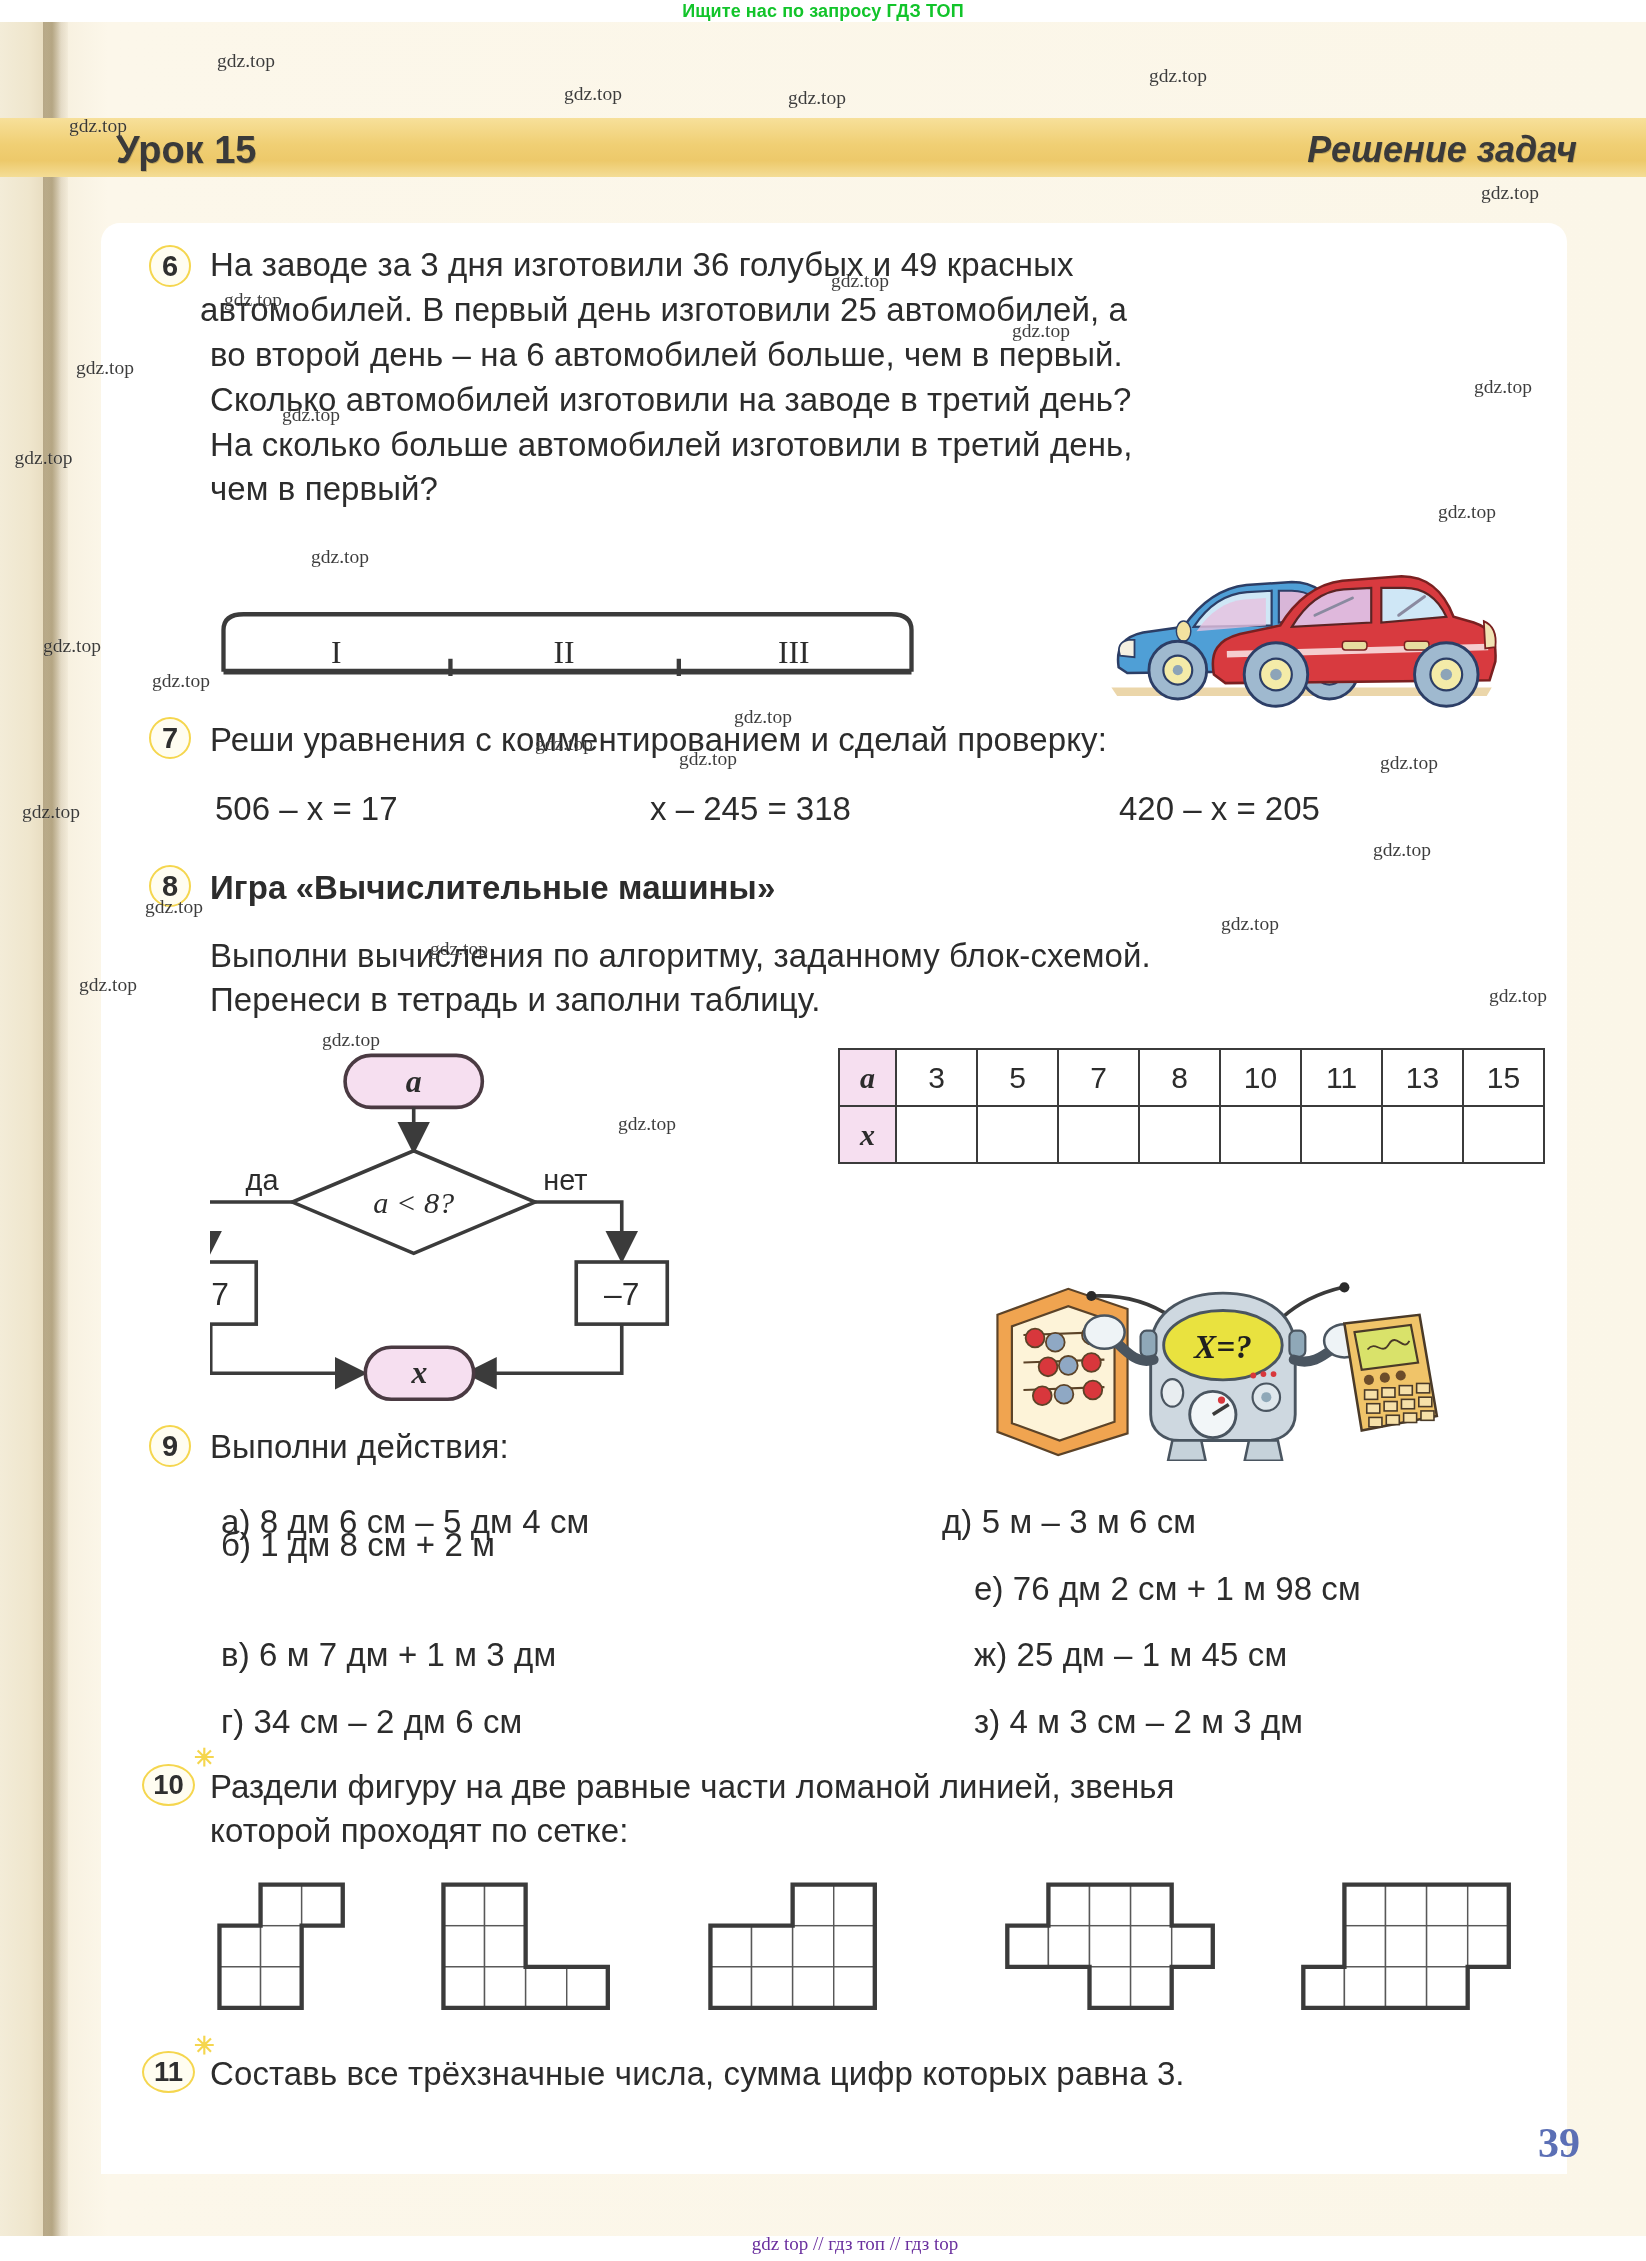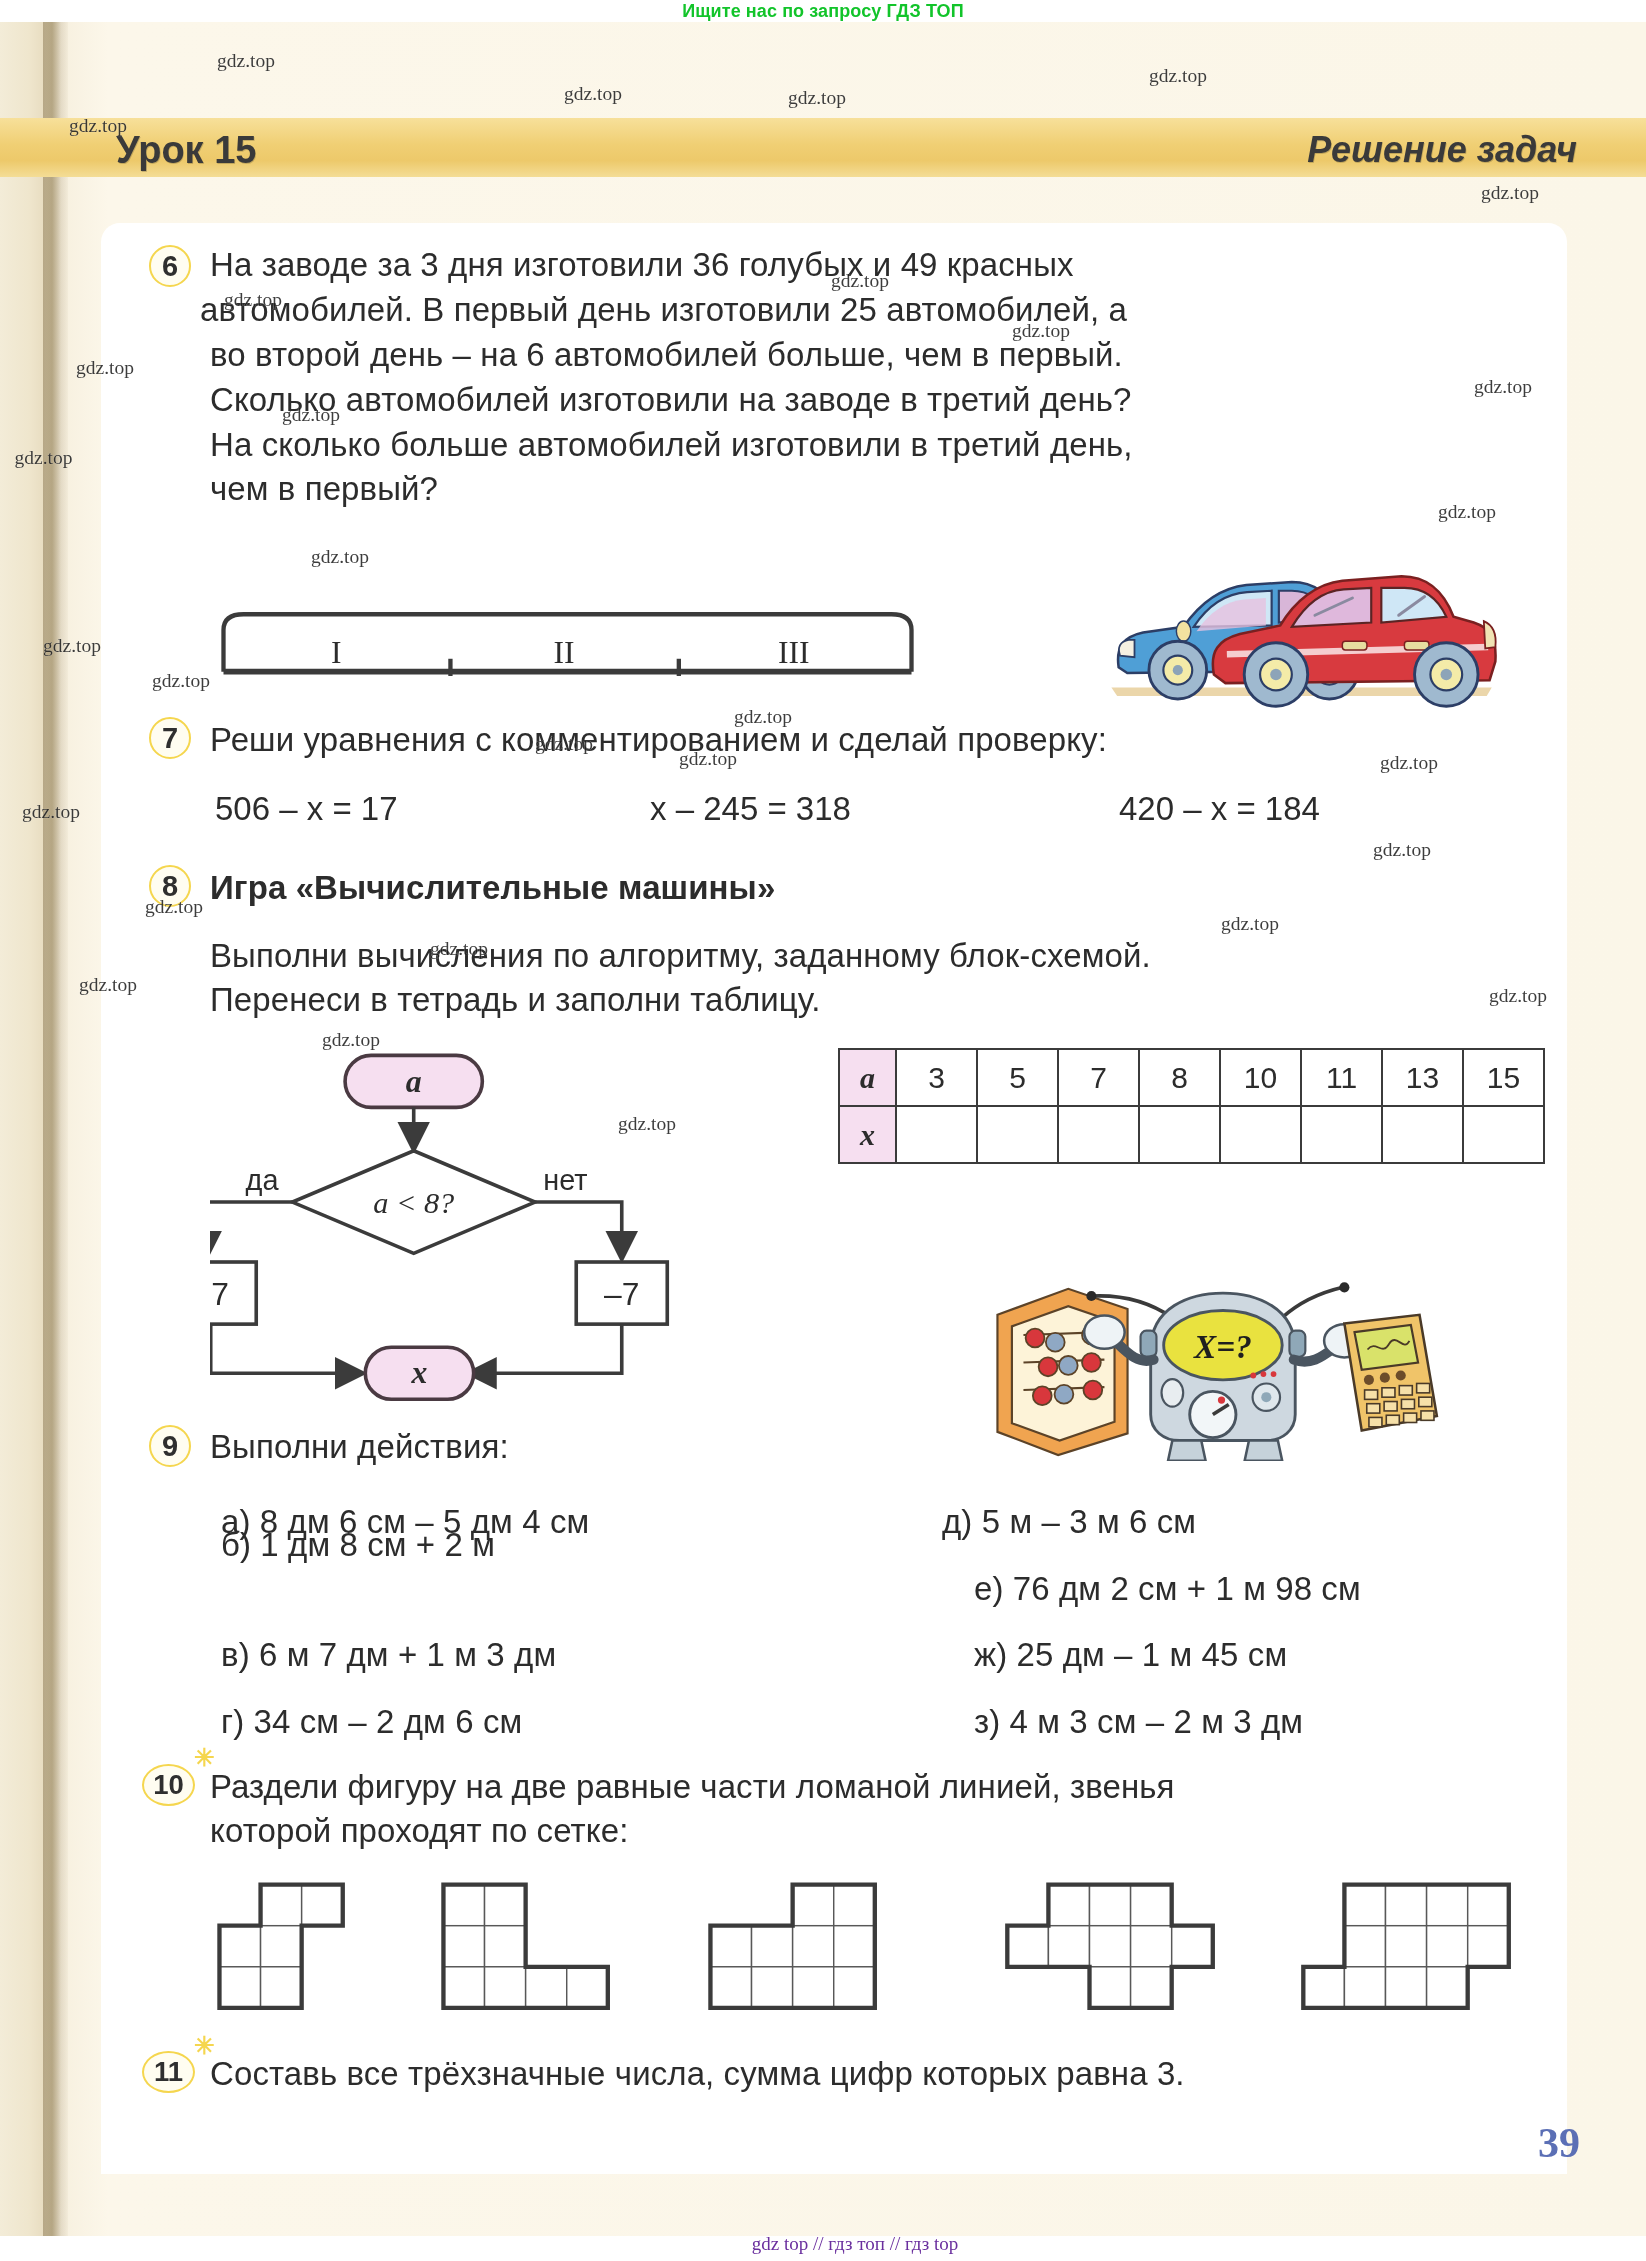--- a/index.html
+++ b/index.html
@@ -159,21 +159,21 @@
         <circle cx="482" cy="178" r="8" fill="#8da4b8"></circle>
         <path d="M534 104 C548 110 552 122 550 140 L536 142 Z" fill="#f0e3b4" stroke="#7a2020" stroke-width="2.5"></path>
       </g>
     </svg>
   </div>
 
   <div class="badge" style="left:149px;top:695px;">7</div>
   <div class="ptext" style="left:210px;top:695px;">Реши уравнения с комментированием и сделай проверку:</div>
   <div class="eq" style="left:215px;top:768px;">506 – x = 17</div>
   <div class="eq" style="left:650px;top:768px;">x – 245 = 318</div>
-  <div class="eq" style="left:1119px;top:768px;">420 – x = 184</div>
+  <div class="eq" style="left:1119px;top:768px;">420 – x = 205</div>
 
   <div class="badge" style="left:149px;top:843px;">8</div>
   <div class="ptext bold" style="left:210px;top:843px;">Игра «Вычислительные машины»</div>
   <div class="ptext" style="left:210px;top:911px;">Выполни вычисления по алгоритму, заданному блок-схемой.</div>
   <div class="ptext" style="left:210px;top:955px;">Перенеси в тетрадь и заполни таблицу.</div>
 
   <div style="position:absolute;left:210px;top:1026px;">
     <svg width="549" height="376" viewBox="0 0 760 520">
       <defs>
         <marker id="ah" markerWidth="9" markerHeight="9" refX="7" refY="4.5" orient="auto">

